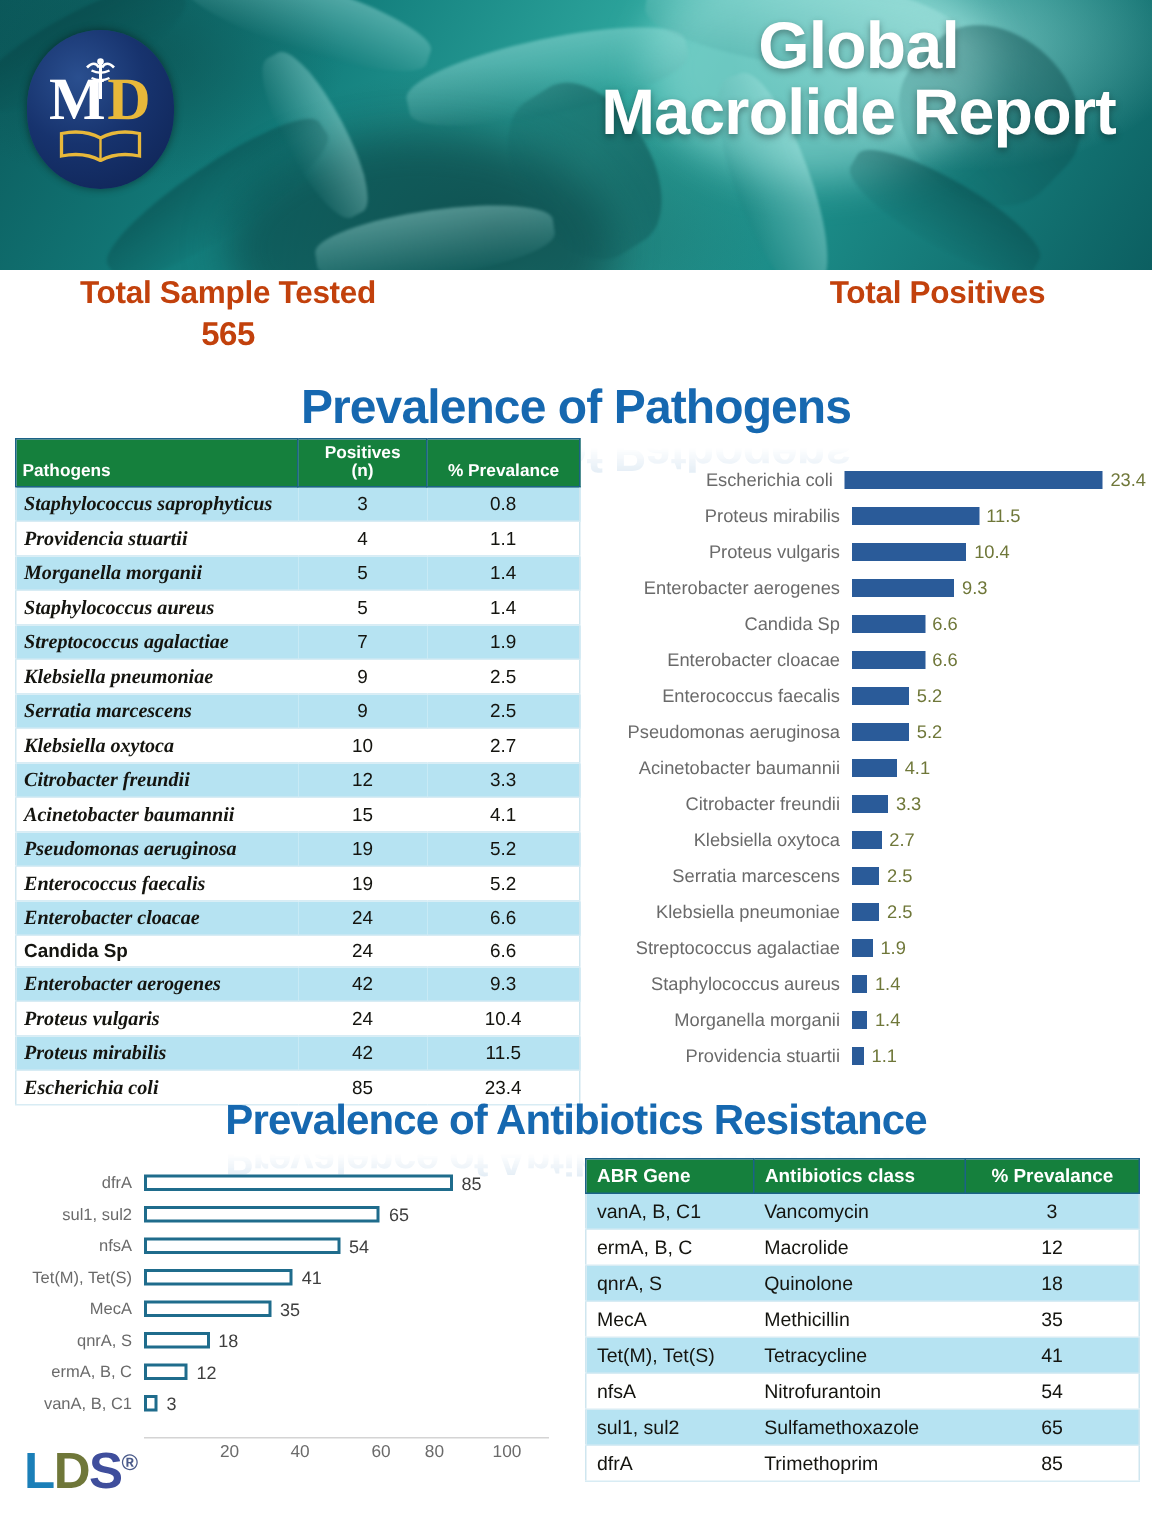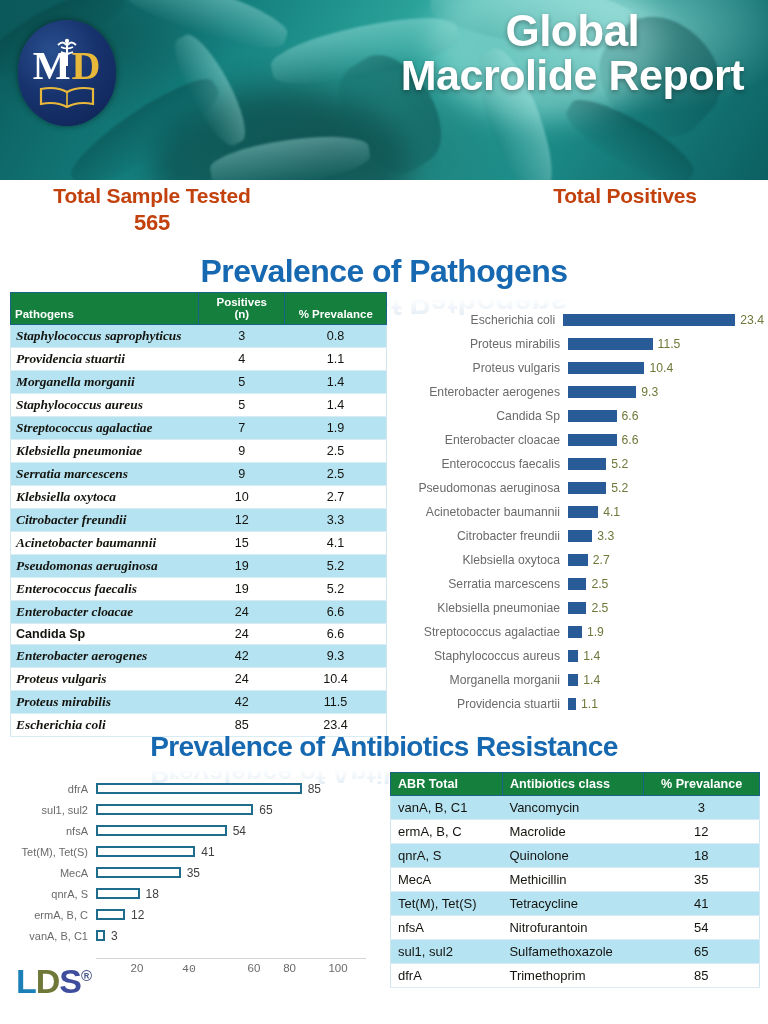--- a/index.html
+++ b/index.html
@@ -501,32 +501,32 @@
       <div class="abar-label">vanA, B, C1</div>
       <div class="abar-track">
         <div class="abar" style="width: 9px; background: rgb(255, 255, 255); border-color: rgb(31, 108, 140);"></div>
         <div class="abar-val">3</div>
       </div>
     </div>
   </div>
 <div id="abr-axis">
   <div class="axis-line"></div>
   <div class="axis-ticks" id="abr-axis-ticks">
-      <div class="axis-tick" style="left: 41px;">20</div>
-      <div class="axis-tick" style="left: 93px; font-family: Liberation Mono, monospace;">40</div>
+      <div class="axis-tick" style="left: 57px;">20</div>
+      <div class="axis-tick" style="left: 104px;">40</div>
       <div class="axis-tick" style="left: 158px;">60</div>
       <div class="axis-tick" style="left: 193.6px;">80</div>
       <div class="axis-tick" style="left: 242px;">100</div>
     </div>
 </div>
 
 <table class="tbl" id="abr-table">
   <thead>
     <tr>
-      <th>ABR Total</th>
+      <th>ABR Gene</th>
       <th>Antibiotics class</th>
       <th class="c3">% Prevalance</th>
     </tr>
   </thead>
   <tbody id="abr-tbody">
       <tr class="alt">
         <td>vanA, B, C1</td>
         <td>Vancomycin</td>
         <td class="num">3</td>
       </tr>

